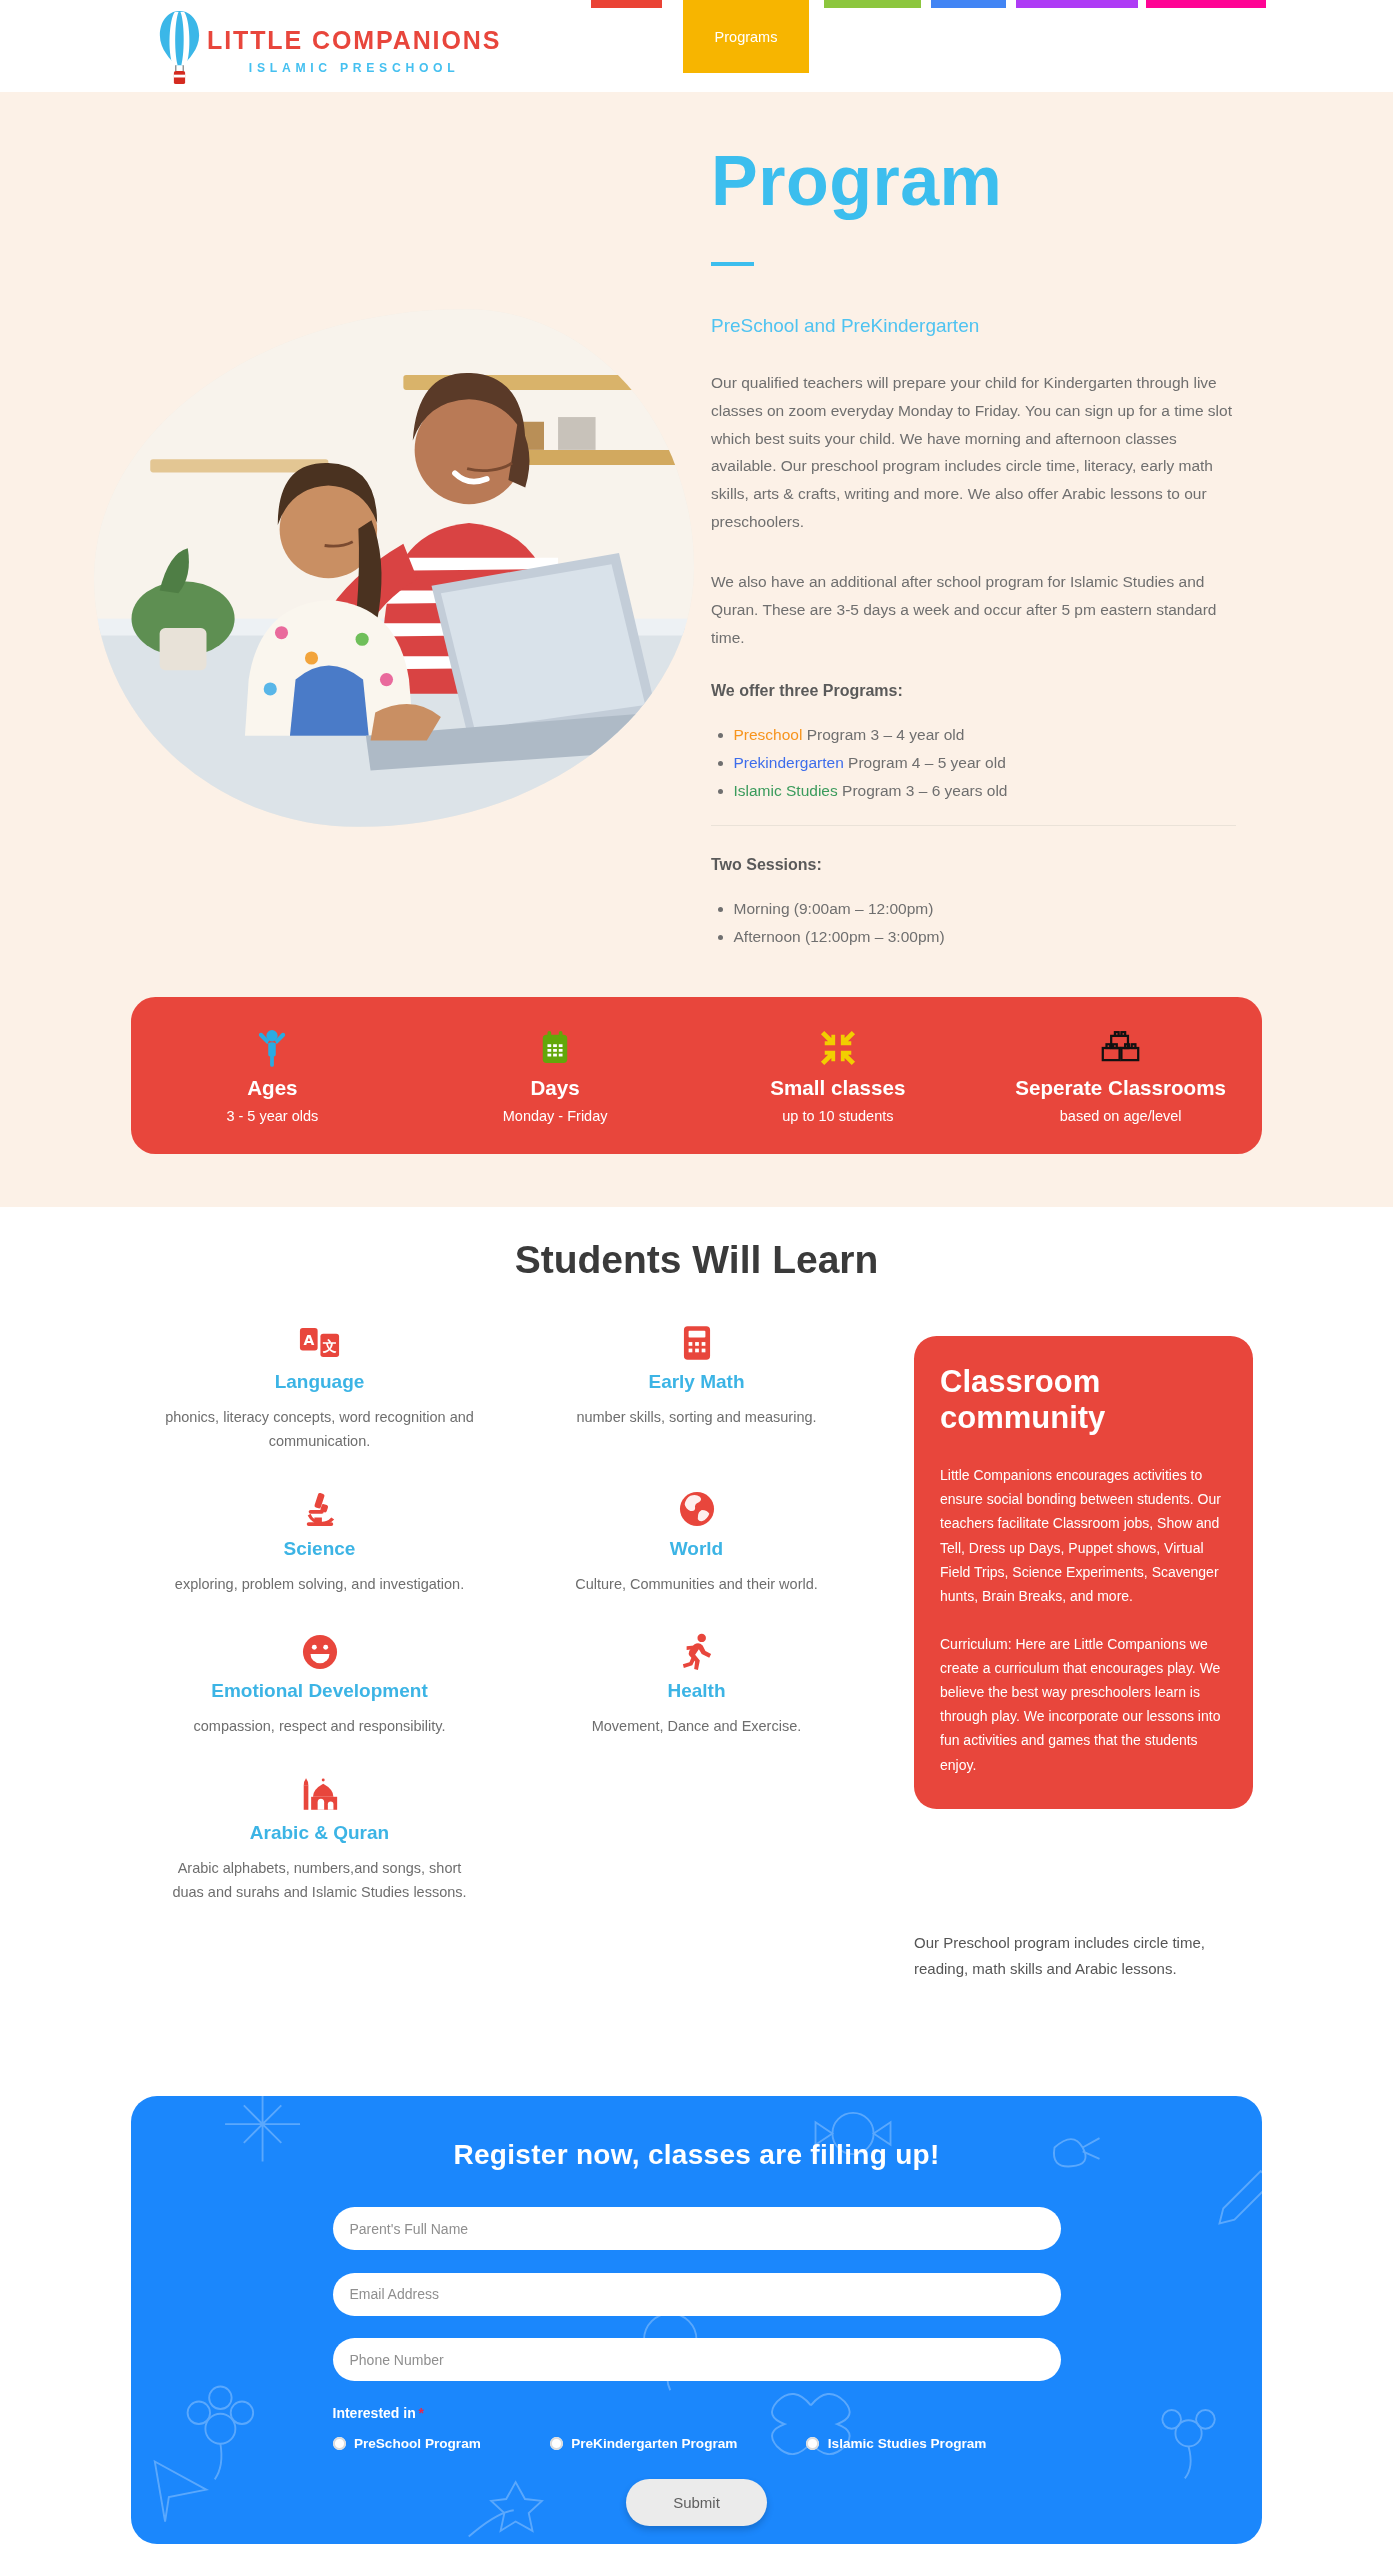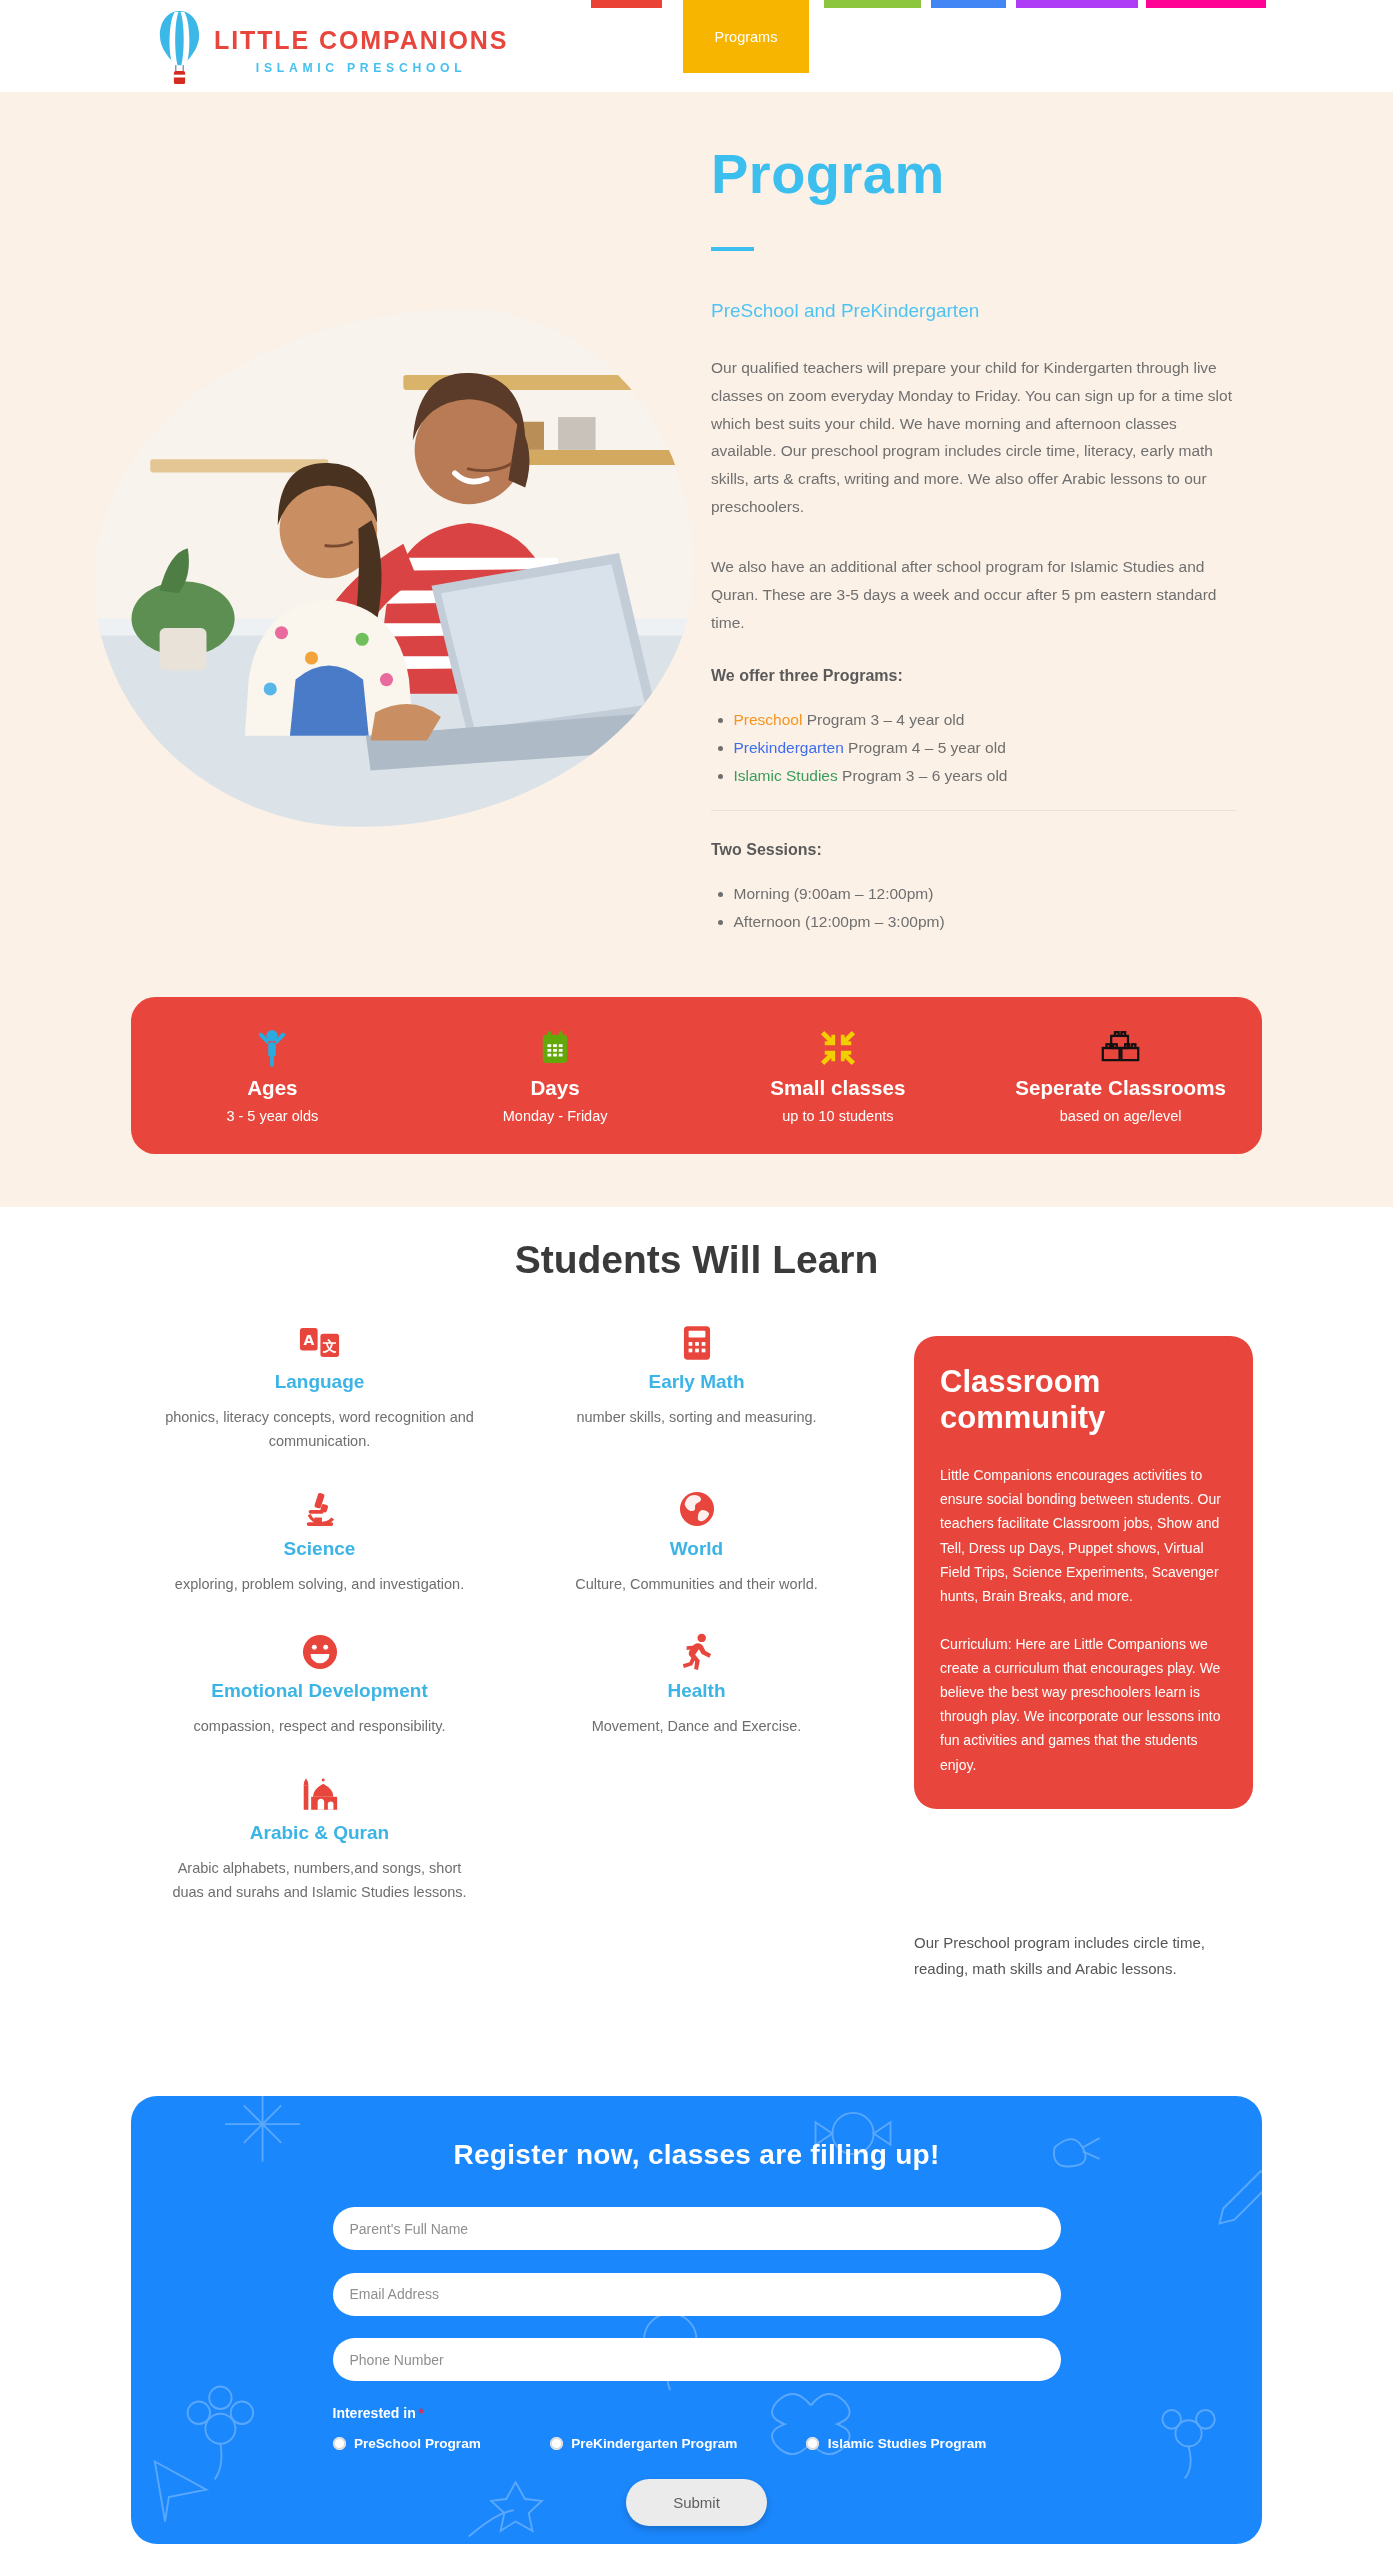--- a/index.html
+++ b/index.html
@@ -3,33 +3,33 @@
 <meta charset="utf-8">
 <style>
   * { margin:0; padding:0; box-sizing:border-box; }
   html,body { background:#ffffff; }
   body { font-family:"Liberation Sans", sans-serif; }
   .page { position:relative; width:1393px; height:2576px; margin:0 auto; background:#ffffff; overflow:hidden; }
 
   
   .header { position:absolute; left:0; top:0; width:1393px; height:92px; background:#ffffff; z-index:5; }
   .strip { position:absolute; top:0; height:7.5px; }
-  .logo { position:absolute; left:158px; top:9.4px; display:flex; align-items:center; gap:13px; cursor:pointer; }
+  .logo { position:absolute; left:158px; top:9.4px; display:flex; align-items:center; gap:6px; cursor:pointer; }
   .logo-text .logo-title { font-size:25px; font-weight:bold; color:#E8463C; letter-spacing:1.9px; }
   .logo-text .logo-sub { margin-top:5.6px; font-size:12.2px; font-weight:bold; color:#45C0F0; letter-spacing:4.7px; text-align:center; }
   .programs-tab { position:absolute; left:683px; top:0; width:126px; height:73px; background:#F7B500;
     display:flex; align-items:center; justify-content:center; color:#ffffff; font-size:14.5px; cursor:pointer; }
 
   
   .hero-bg { position:absolute; left:0; top:92px; width:1393px; height:1115px; background:#FCF1E7; }
   .blob { position:absolute; left:94px; top:309px; width:600px; height:518px; overflow:hidden;
     border-radius: 62% 38% 56% 44% / 52% 50% 50% 48%; }
   .blob svg { display:block; }
   .hero-col { position:absolute; left:711px; top:141px; width:525px; }
-  .hero-title { font-size:56px; font-weight:800; color:#3CBEEE; letter-spacing:0.5px; }
+  .hero-title { font-size:70px; font-weight:800; color:#3CBEEE; letter-spacing:0.5px; }
   .hero-underline { width:43px; height:3.8px; background:#3CBEEE; margin-top:41px; }
   .hero-sub { margin-top:49px; font-size:19px; color:#4FC3F1; font-weight:400; }
   .hero-p { margin-top:32px; font-size:15.5px; line-height:1.8; color:#6F6F6F; }
   .hero-h4 { margin-top:30px; font-size:16px; font-weight:bold; color:#5A5A5A; }
   .hero-ul { margin-top:26px; padding-left:22.5px; }
   .hero-ul li { font-size:15.5px; color:#6F6F6F; margin-bottom:10.3px; }
   .hero-hr { border:none; border-top:0.9px solid #EAE2D8; margin-top:24.4px; }
   .prog-name { font-weight:400; }
 
   

